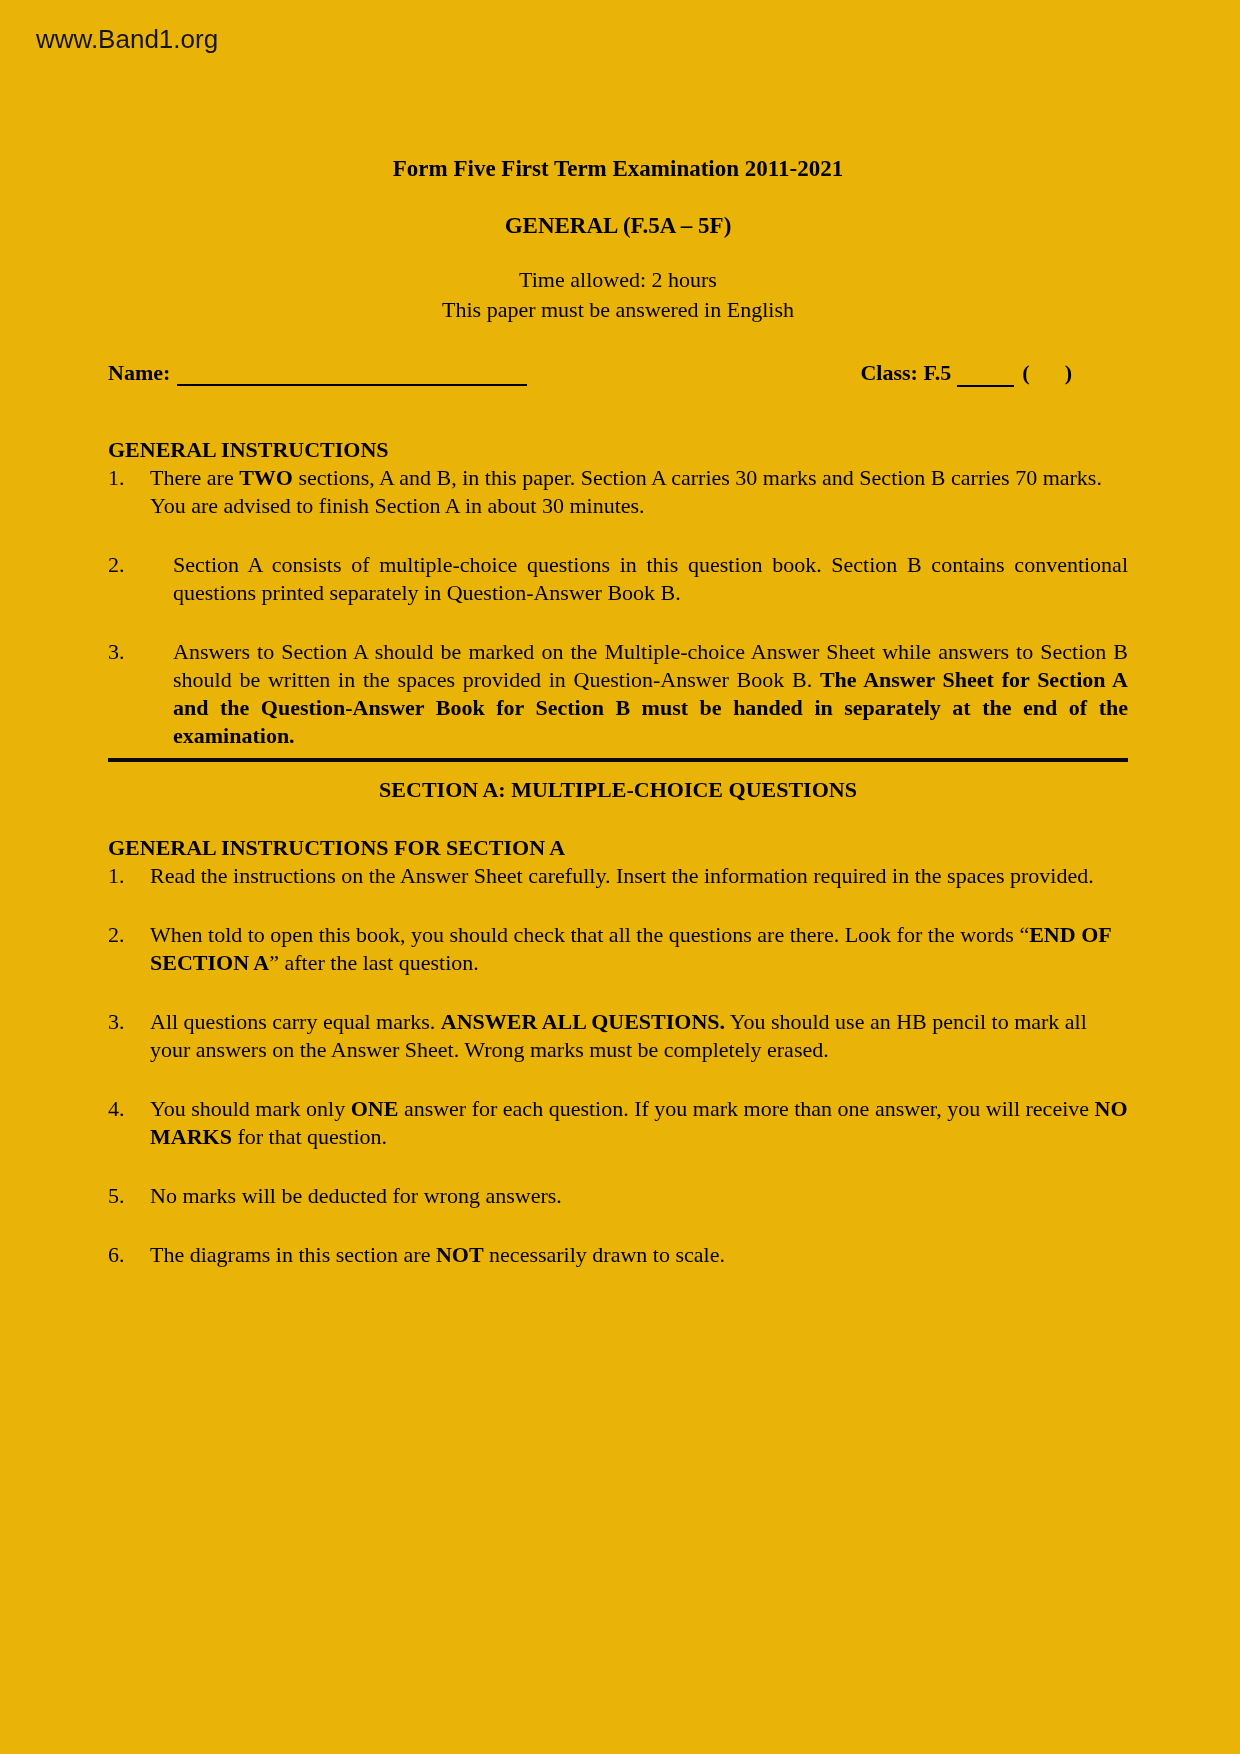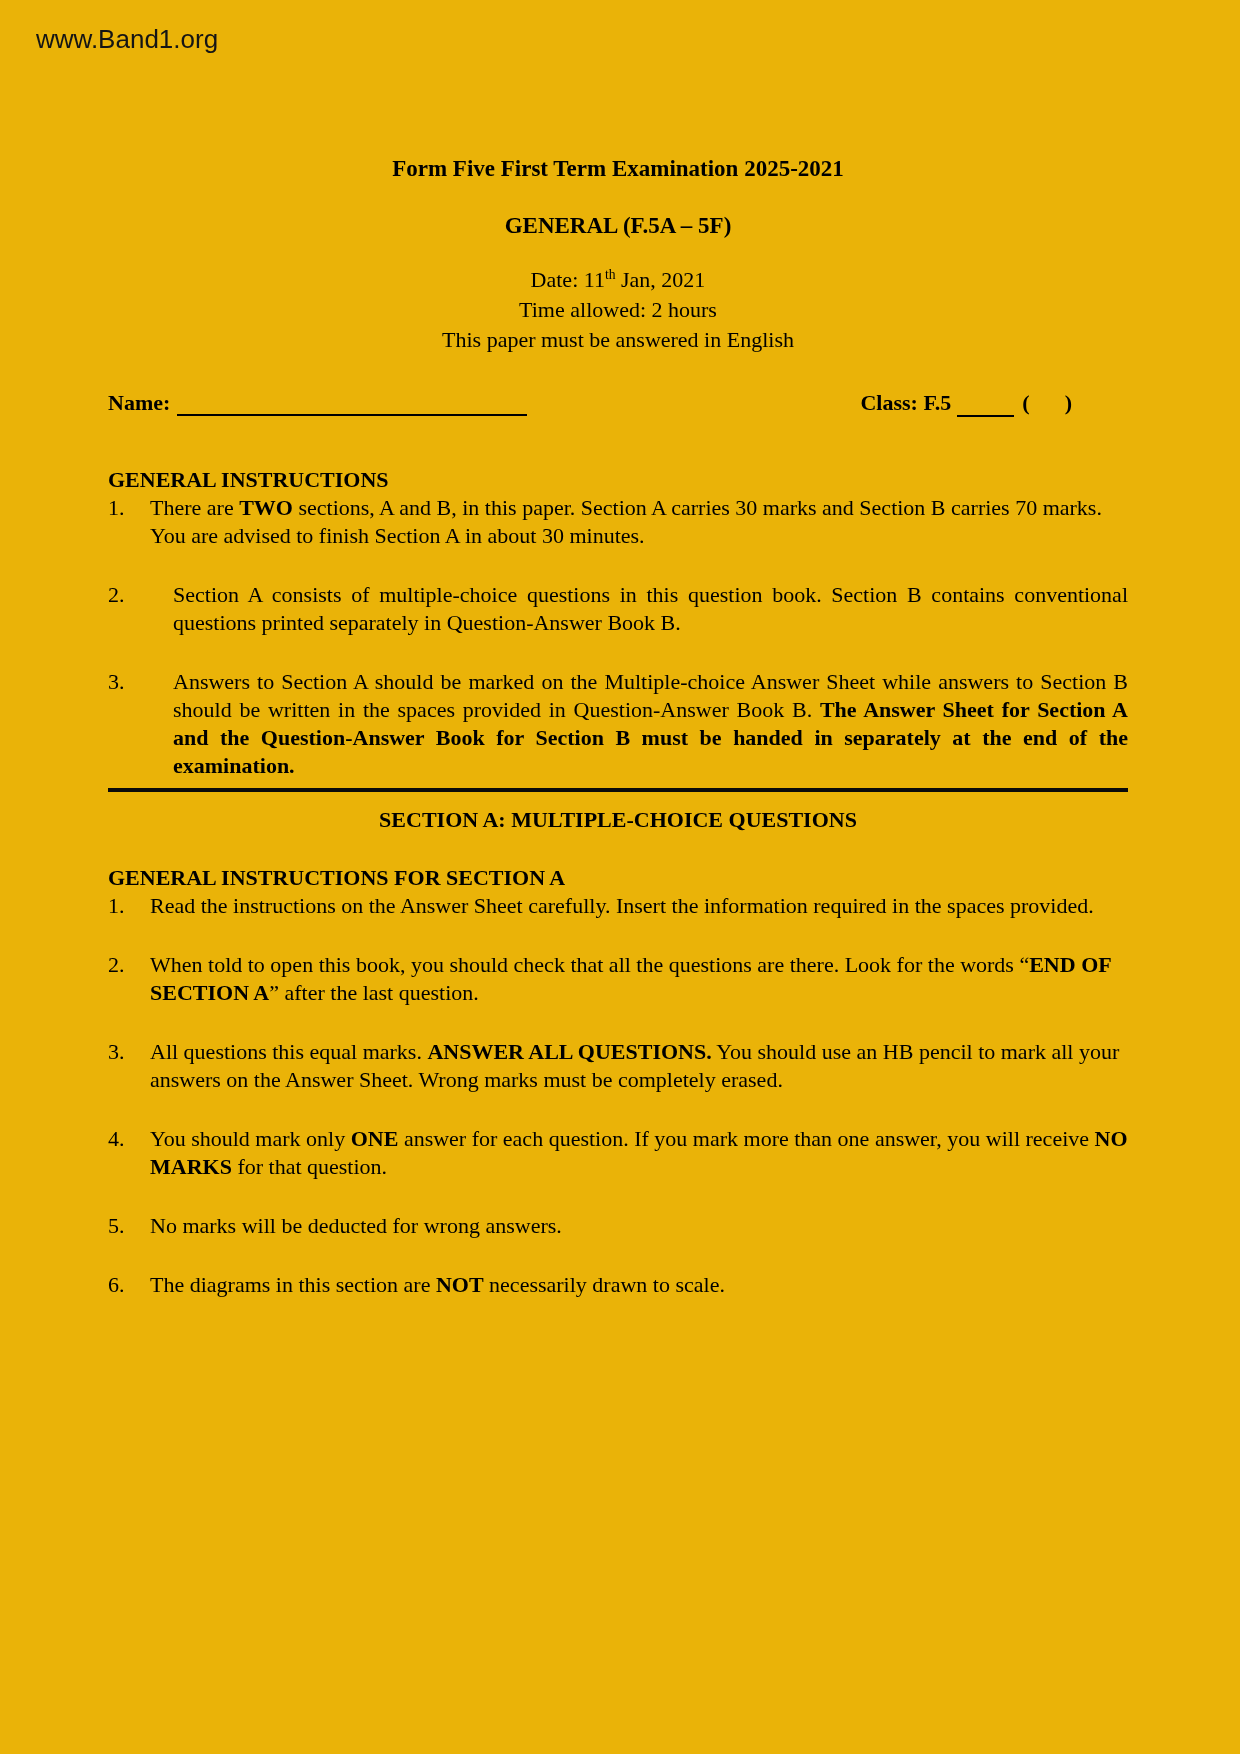--- a/index.html
+++ b/index.html
@@ -115,24 +115,23 @@
 </head>
 <body>
 
 <div class="page">
 
   <div class="watermark">www.Band1.org</div>
 
   <div class="doc">
 
     <div class="title-block center">
-      <div class="exam-title">Form Five First Term Examination 2025-2021</div>
+      <div class="exam-title">Form Five First Term Examination 2011-2021</div>
       <div class="subject-title">GENERAL (F.5A – 5F)</div>
       <div class="date-block">
-        <div><span>Date: 11</span><sup>th</sup><span> Jan, 2021</span></div>
         <div>Time allowed: 2 hours</div>
         <div>This paper must be answered in English</div>
       </div>
     </div>
 
     <div class="name-row">
       <span>Name:</span>
       <span class="blank name-blank"></span>
       <span class="class-group">
         <span>Class: F.5</span>
@@ -170,21 +169,21 @@
       <div class="item">
         <span class="num">1.</span>
         <span class="text"><span>Read the instructions on the Answer Sheet carefully. Insert the information required in the spaces provided.</span></span>
       </div>
       <div class="item">
         <span class="num">2.</span>
         <span class="text"><span>When told to open this book, you should check that all the questions are there. Look for the words “</span><span class="b">END OF SECTION A</span><span>” after the last question.</span></span>
       </div>
       <div class="item">
         <span class="num">3.</span>
-        <span class="text"><span>All questions this equal marks. </span><span class="b">ANSWER ALL QUESTIONS.</span><span> You should use an HB pencil to mark all your answers on the Answer Sheet. Wrong marks must be completely erased.</span></span>
+        <span class="text"><span>All questions carry equal marks. </span><span class="b">ANSWER ALL QUESTIONS.</span><span> You should use an HB pencil to mark all your answers on the Answer Sheet. Wrong marks must be completely erased.</span></span>
       </div>
       <div class="item">
         <span class="num">4.</span>
         <span class="text"><span>You should mark only </span><span class="b">ONE</span><span> answer for each question. If you mark more than one answer, you will receive </span><span class="b">NO MARKS</span><span> for that question.</span></span>
       </div>
       <div class="item">
         <span class="num">5.</span>
         <span class="text"><span>No marks will be deducted for wrong answers.</span></span>
       </div>
       <div class="item">

